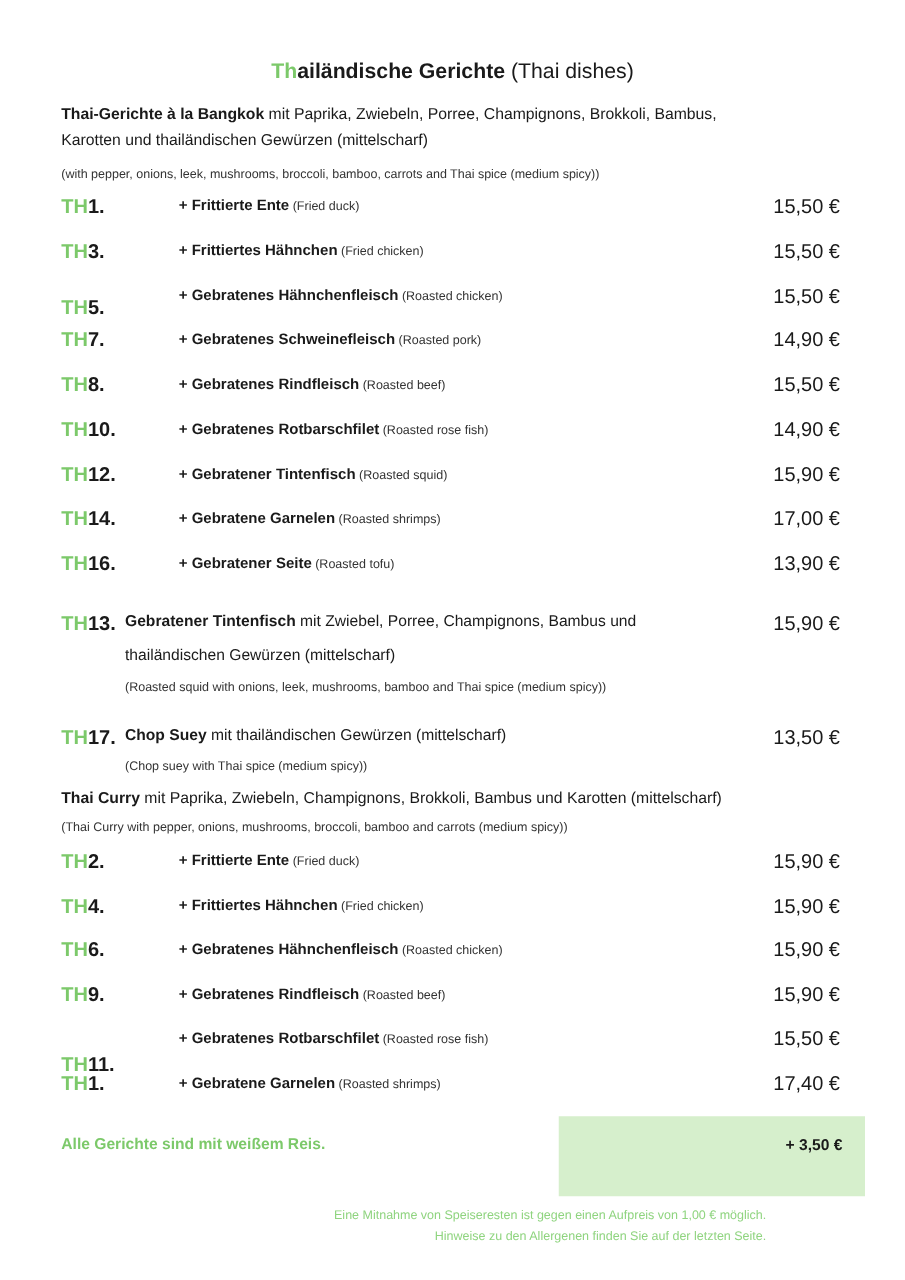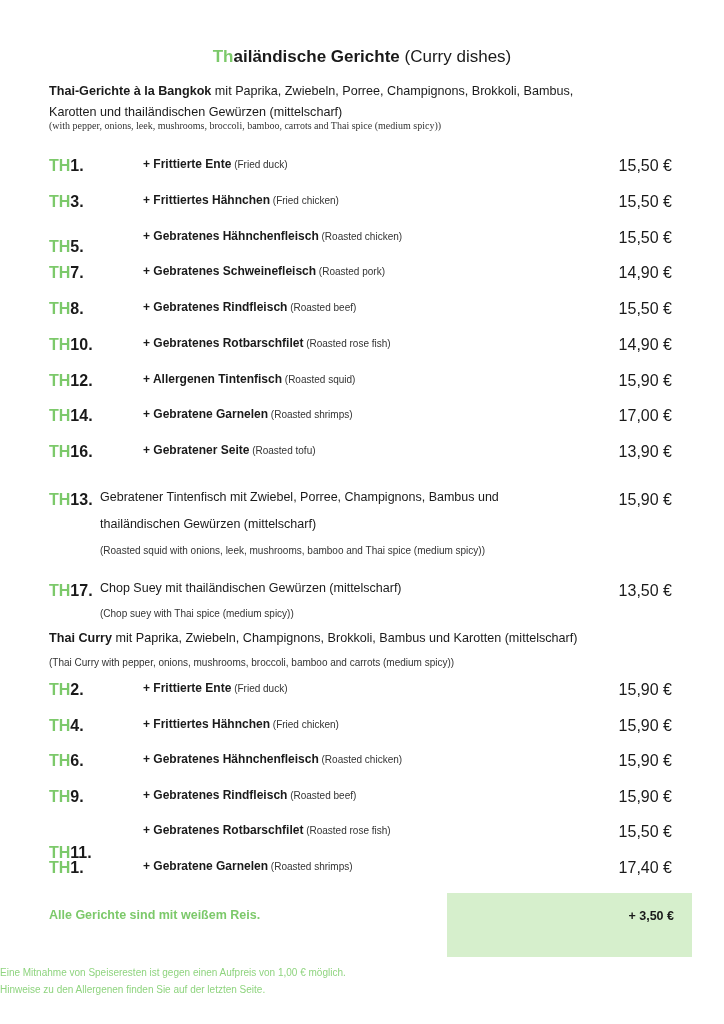--- a/index.html
+++ b/index.html
@@ -18,53 +18,53 @@
   }
   .title .b { font-weight: bold; }
   .intro { left: 49px; font-size: 12.6px; line-height: 21px; }
   .intro b { font-weight: bold; }
   .sub { left: 49px; font-size: 10px; color: #333; }
   .code { left: 49px; font-size: 16px; font-weight: bold; }
   .dish { left: 143px; font-size: 12px; font-weight: bold; }
   .dish .en { font-weight: normal; font-size: 10px; color: #333; }
   .price { right: 52px; font-size: 16px; font-weight: normal; text-align: right; }
   .wide { left: 100px; font-size: 12.5px; }
-  .wide b { font-weight: normal; margin-top: 24px; }
+  .wide b { font-weight: bold; margin-top: 24px; }
   .wide-sub { left: 100px; font-size: 10px; color: #333; }
   .note-left {
     left: 49px; top: 908px; font-size: 12.5px; font-weight: bold; color: #7cc96a;
   }
   .box {
     left: 447px; top: 893px; width: 245px; height: 64px;
     background: #d6efcc;
   }
   .box-text {
     position: absolute; left: 0; top: 14px; width: 167px;
     text-align: right; font-size: 12.5px; line-height: 19px; color: #1a1a1a;
   }
   .box-price {
     position: absolute; right: 18px; top: 14px; font-size: 12.5px;
     font-weight: bold; line-height: 19px;
   }
   .footer {
-    left: 0; width: 613px; text-align: left; font-size: 10px; color: #8fd47f;
+    left: 0; width: 613px; text-align: right; font-size: 10px; color: #8fd47f;
   }
 </style>
 </head>
 <body>
 
 <div class="abs title">
-  <span class="b green">Th</span><span class="b">ailändische Gerichte</span><span> (Curry dishes)</span>
+  <span class="b green">Th</span><span class="b">ailändische Gerichte</span><span> (Thai dishes)</span>
 </div>
 
 <div class="abs intro" style="top:81px;">
   <b>Thai-Gerichte à la Bangkok</b><span> mit Paprika, Zwiebeln, Porree, Champignons, Brokkoli, Bambus,</span><br>
   <span>Karotten und thailändischen Gewürzen (mittelscharf)</span>
 </div>
-<div class="abs sub" style="top:120px;font-family:Liberation Serif, serif;">(with pepper, onions, leek, mushrooms, broccoli, bamboo, carrots and Thai spice (medium spicy))</div>
+<div class="abs sub" style="top:134px;">(with pepper, onions, leek, mushrooms, broccoli, bamboo, carrots and Thai spice (medium spicy))</div>
 
 <div id="bangkok-items">
     <div>
       <div class="abs code" style="top:157px"><span class="green">TH</span><span>1.</span></div>
       <div class="abs dish" style="top:157px"><span>+ Frittierte Ente</span><span class="en"> (Fried duck)</span></div>
       <div class="abs price" style="top:157px">15,50 €</div>
     </div>
     <div>
       <div class="abs code" style="top:192.75px"><span class="green">TH</span><span>3.</span></div>
       <div class="abs dish" style="top:192.75px"><span>+ Frittiertes Hähnchen</span><span class="en"> (Fried chicken)</span></div>
@@ -85,21 +85,21 @@
       <div class="abs dish" style="top:300px"><span>+ Gebratenes Rindfleisch</span><span class="en"> (Roasted beef)</span></div>
       <div class="abs price" style="top:300px">15,50 €</div>
     </div>
     <div>
       <div class="abs code" style="top:335.75px"><span class="green">TH</span><span>10.</span></div>
       <div class="abs dish" style="top:335.75px"><span>+ Gebratenes Rotbarschfilet</span><span class="en"> (Roasted rose fish)</span></div>
       <div class="abs price" style="top:335.75px">14,90 €</div>
     </div>
     <div>
       <div class="abs code" style="top:371.5px"><span class="green">TH</span><span>12.</span></div>
-      <div class="abs dish" style="top:371.5px"><span>+ Allergenen Tintenfisch</span><span class="en"> (Roasted squid)</span></div>
+      <div class="abs dish" style="top:371.5px"><span>+ Gebratener Tintenfisch</span><span class="en"> (Roasted squid)</span></div>
       <div class="abs price" style="top:371.5px">15,90 €</div>
     </div>
     <div>
       <div class="abs code" style="top:407.25px"><span class="green">TH</span><span>14.</span></div>
       <div class="abs dish" style="top:407.25px"><span>+ Gebratene Garnelen</span><span class="en"> (Roasted shrimps)</span></div>
       <div class="abs price" style="top:407.25px">17,00 €</div>
     </div>
     <div>
       <div class="abs code" style="top:443px"><span class="green">TH</span><span>16.</span></div>
       <div class="abs dish" style="top:443px"><span>+ Gebratener Seite</span><span class="en"> (Roasted tofu)</span></div>

